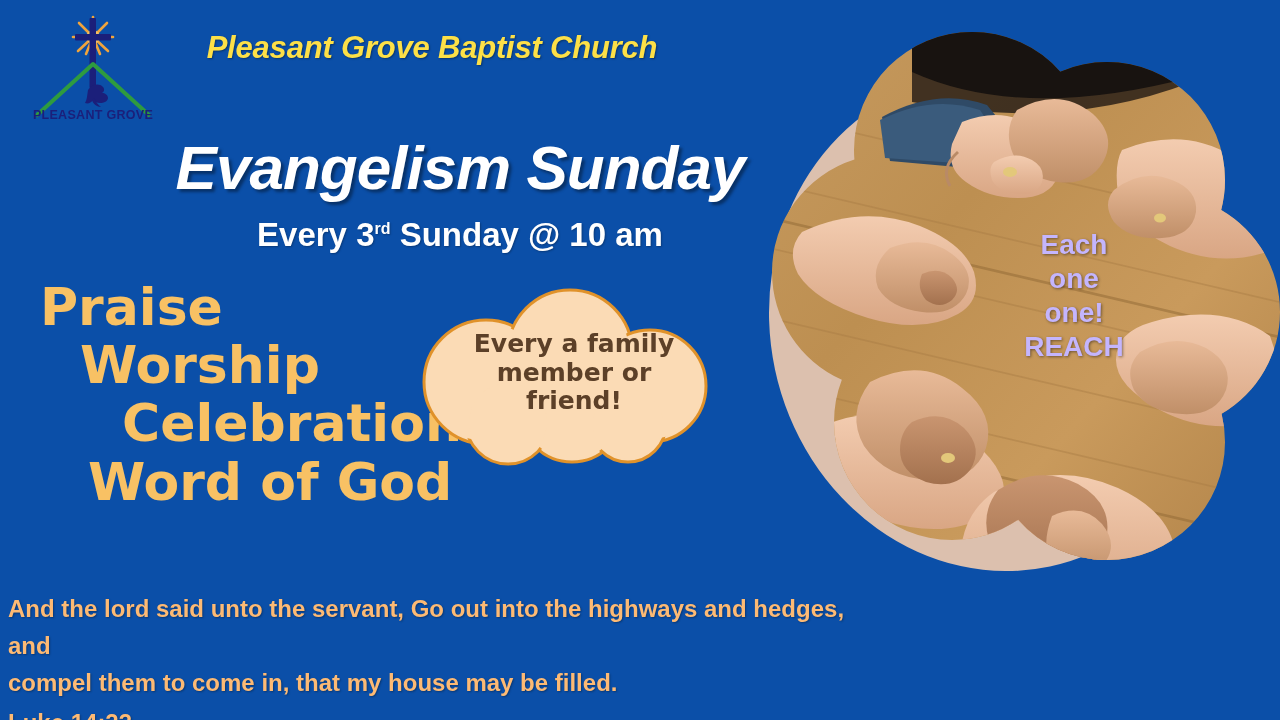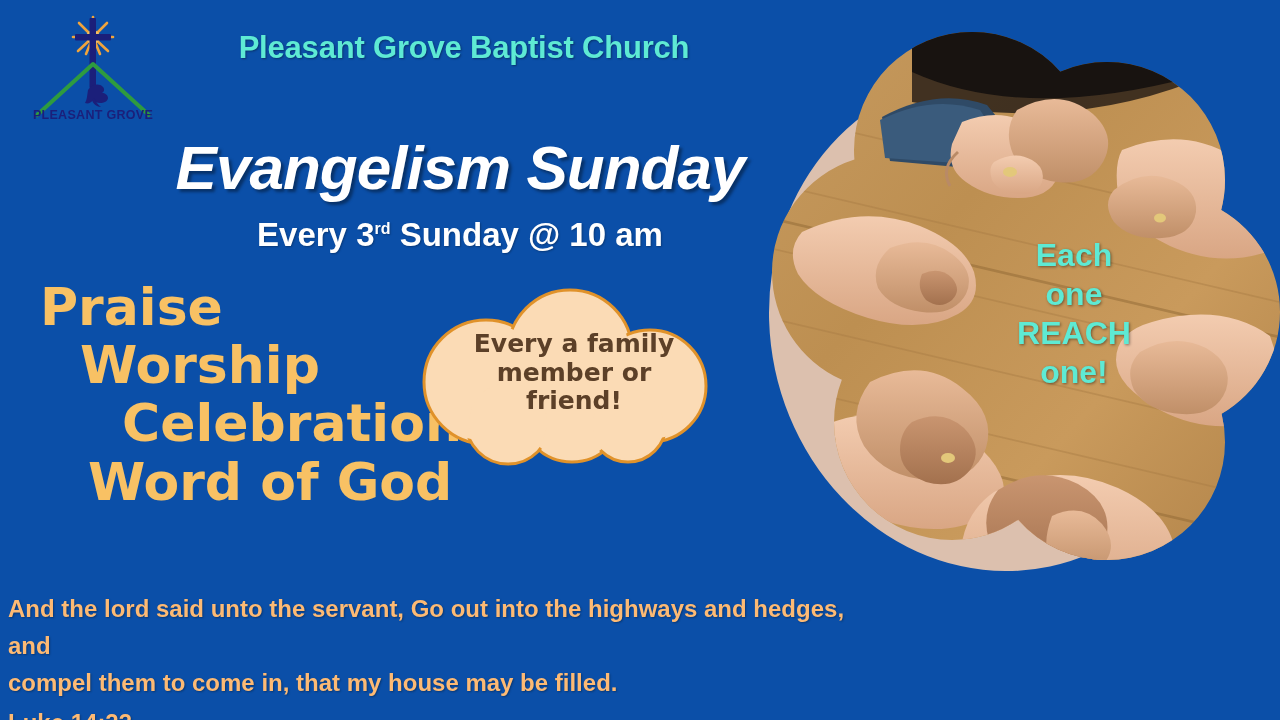--- a/index.html
+++ b/index.html
@@ -17,25 +17,26 @@
   }
 
   
   .logo-wrap{
     position:absolute;left:22px;top:6px;width:142px;height:118px;
   }
   .logo-wrap svg{display:block;width:142px;height:118px;}
 
   
   .church-name{
-    position:absolute;left:184px;top:30px;width:560px;
-    text-align:center;color:#5eead4;
+    position:absolute;left:152px;top:30px;width:560px;
+    text-align:center;color:#fde047;
     font-size:31px;font-weight:bold;letter-spacing:-0.2px;
     text-shadow:1px 1px 2px rgba(0,0,0,.35);
     white-space:nowrap;
+    font-style:italic;
   }
   .pastor-name{
     position:absolute;left:168px;top:84px;width:560px;
     text-align:center;color:#FFFFFF;
     font-size:20px;font-weight:bold;
     text-shadow:1px 1px 2px rgba(0,0,0,.30);
     white-space:nowrap;
   }
 
   
@@ -83,23 +84,23 @@
     font-size:25px;font-weight:bold;line-height:1.14;
     font-family:"DejaVu Sans","Liberation Sans",sans-serif;
   }
 
   
   .photo-comp{
     position:absolute;left:762px;top:22px;width:518px;height:580px;
   }
   .photo-comp svg{position:absolute;left:0;top:0;width:518px;height:580px;}
   .reach-text{
-    position:absolute;left:222px;top:214px;width:180px;
-    text-align:center;color:#5eead4;
-    font-size:32px;font-weight:bold;line-height:1.22;
+    position:absolute;left:222px;top:206px;width:180px;
+    text-align:center;color:#c4b5fd;
+    font-size:28px;font-weight:bold;line-height:1.22;
     text-shadow:1px 1px 3px rgba(0,0,0,.45);
   }
 
   
   .scripture{
     position:absolute;left:8px;top:590px;width:884px;
     text-align:left;color:#fdba74;
     font-size:24px;font-weight:bold;line-height:1.55;
     text-shadow:1px 1px 2px rgba(0,0,0,.30);
   }
@@ -276,22 +277,22 @@
           <path d="M232 470 q62 -32 124 -4 q48 22 56 58 l-6 56 -196 -4 -10 -56 q6 -32 32 -50 z" fill="url(#skinA)"></path>
           <path d="M236 468 q40 -26 80 -6 q36 20 28 56 q-8 34 -52 36 q-44 2 -62 -28 q-14 -32 6 -58 z" fill="url(#skinC)"></path>
           <path d="M290 494 q30 -14 50 8 q18 22 0 42 q-20 18 -44 4 q-20 -16 -6 -54 z" fill="url(#skinB)"></path>
         </g>
       </g>
     </svg>
 
     <div class="reach-text">
       <div>Each</div>
       <div>one</div>
+      <div>one!</div>
       <div>REACH</div>
-      <div>one!</div>
     </div>
   </div>
 
   <div class="scripture">
     <span>And the lord said unto the servant, Go out into the highways and hedges, and</span><br>
     <span>compel them to come in, that my house may be filled.</span>
     <span class="ref">Luke 14:23</span>
   </div>
 
 </div>

